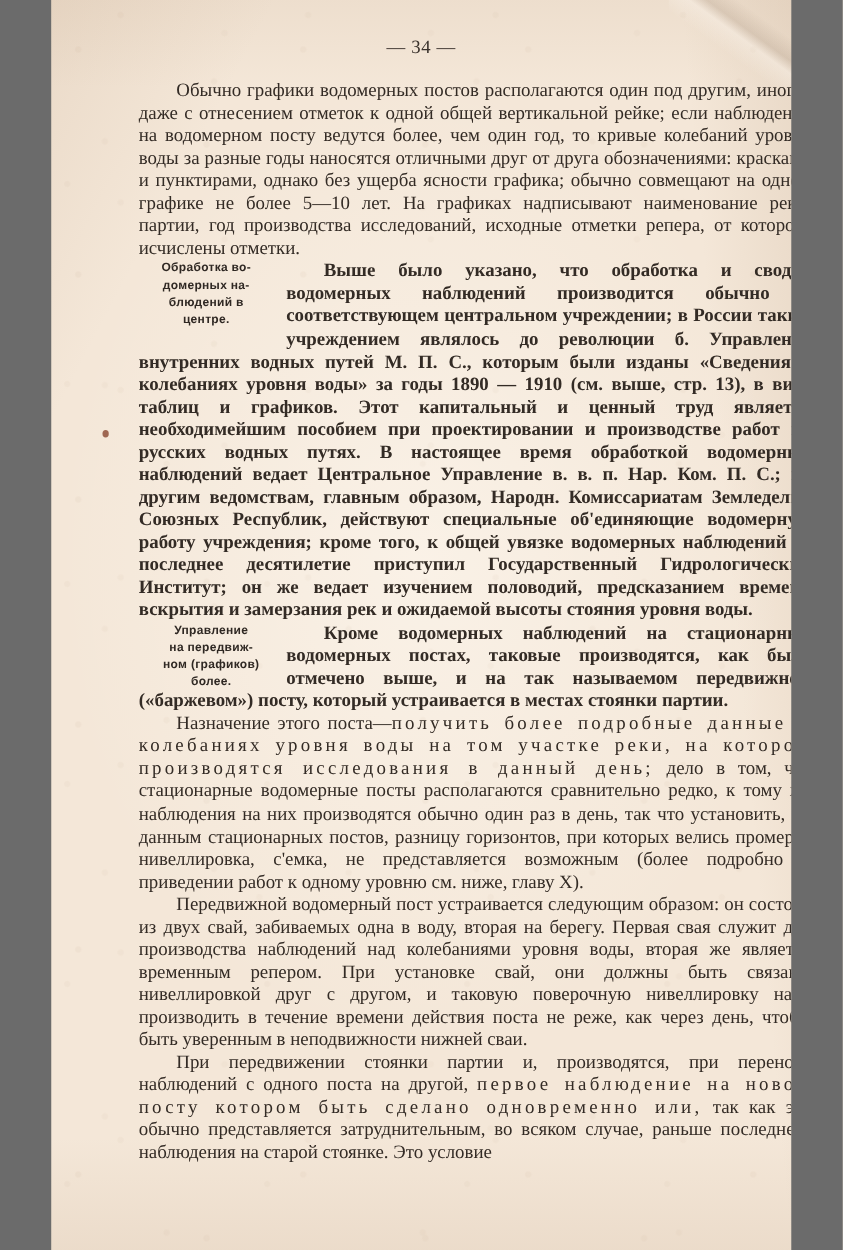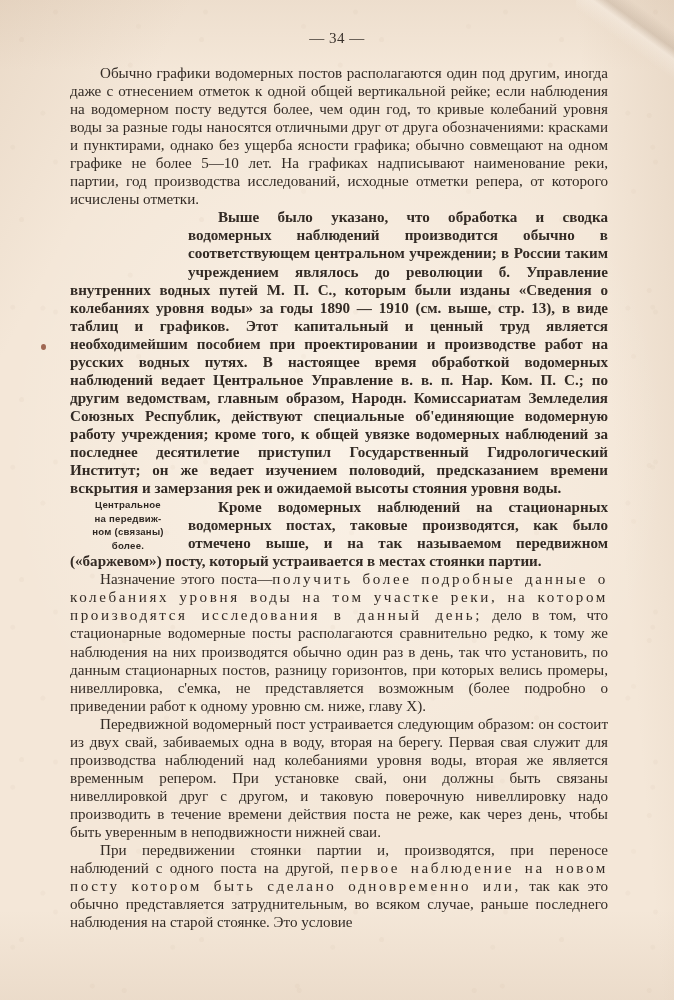--- a/index.html
+++ b/index.html
@@ -4,21 +4,21 @@
 <title>Scanned page 34</title>
 <style>
   html, body {
     margin: 0;
     padding: 0;
     background: #6b6b6b;
   }
 
   .page {
     position: relative;
-    width: 674px;
+    width: 592px;
     height: 1000px;
     margin: 0 auto;
     overflow: hidden;
     background-color: #f4e7d8;
     background-image:
       radial-gradient(ellipse 70% 55% at 50% 45%, rgba(255,250,243,0.55) 0%, rgba(255,250,243,0) 70%),
       linear-gradient(118deg, rgba(198,170,142,0.22) 0%, rgba(198,170,142,0) 16%),
       linear-gradient(265deg, rgba(190,162,134,0.20) 0%, rgba(190,162,134,0) 13%),
       linear-gradient(0deg, rgba(196,168,140,0.18) 0%, rgba(196,168,140,0) 9%),
       linear-gradient(180deg, rgba(196,168,140,0.14) 0%, rgba(196,168,140,0) 7%);
@@ -152,31 +152,37 @@
   <div class="foxing-spot"></div>
 
   <div class="folio">— 34 —</div>
 
   <div class="textblock">
 
 
     <p class="indent">Обычно графики водомерных постов располагаются один под другим, иногда даже с отнесением отметок к одной общей вертикальной рейке; если наблюдения на водомерном посту ведутся более, чем один год, то кривые колебаний уровня воды за разные годы наносятся отличными друг от друга обозначениями: красками и пунктирами, однако без ущерба ясности графика; обычно совмещают на одном графике не более 5—10 лет. На графиках надписывают наименование реки, партии, год производства исследований, исходные отметки репера, от которого исчислены отметки.</p>
 
     <div class="noted">
+      <div class="sidenote">
+        <span>Обработка во-</span><br>
+        <span>домерных на-</span><br>
+        <span>блюдений в</span><br>
+        <span>центре.</span>
+      </div>
       <div class="float-gap tall"></div>
       <p class="indent body">Выше было указано, что обработка и сводка водомерных наблюдений производится обычно в соответствующем центральном учреждении; в России таким учреждением являлось до революции б. Управление внутренних водных путей М. П. С., которым были изданы «Сведения о колебаниях уровня воды» за годы 1890 — 1910 (см. выше, стр. 13), в виде таблиц и графиков. Этот капитальный и ценный труд является необходимейшим пособием при проектировании и производстве работ на русских водных путях. В настоящее время обработкой водомерных наблюдений ведает Центральное Управление в. в. п. Нар. Ком. П. С.; по другим ведомствам, главным образом, Народн. Комиссариатам Земледелия Союзных Республик, действуют специальные об'единяющие водомерную работу учреждения; кроме того, к общей увязке водомерных наблюдений за последнее десятилетие приступил Государственный Гидрологический Институт; он же ведает изучением половодий, предсказанием времени вскрытия и замерзания рек и ожидаемой высоты стояния уровня воды.</p>
     </div>
 
     <div class="gap-s"></div>
 
     <div class="noted">
       <div class="sidenote wide">
-        <span>Центральное</span><br>
+        <span>Управление</span><br>
         <span>на передвиж-</span><br>
-        <span>ном (связаны)</span><br>
+        <span>ном (графиков)</span><br>
         <span>более.</span>
       </div>
       <div class="float-gap short"></div>
       <p class="indent body">Кроме водомерных наблюдений на стационарных водомерных постах, таковые производятся, как было отмечено выше, и на так называемом передвижном («баржевом») посту, который устраивается в местах стоянки партии.</p>
     </div>
 
     <p class="indent"><span>Назначение этого поста—</span><span class="spaced">получить более подробные данные о колебаниях уровня воды на том участке реки, на котором производятся исследования в данный день;</span><span> дело в том, что стационарные водомерные посты располагаются сравнительно редко, к тому же наблюдения на них производятся обычно один раз в день, так что установить, по данным стационарных постов, разницу горизонтов, при которых велись промеры, нивеллировка, с'емка, не представляется возможным (более подробно о приведении работ к одному уровню см. ниже, главу X).</span></p>
 
     <p class="indent">Передвижной водомерный пост устраивается следующим образом: он состоит из двух свай, забиваемых одна в воду, вторая на берегу. Первая свая служит для производства наблюдений над колебаниями уровня воды, вторая же является временным репером. При установке свай, они должны быть связаны нивеллировкой друг с другом, и таковую поверочную нивеллировку надо производить в течение времени действия поста не реже, как через день, чтобы быть уверенным в неподвижности нижней сваи.</p>
 

